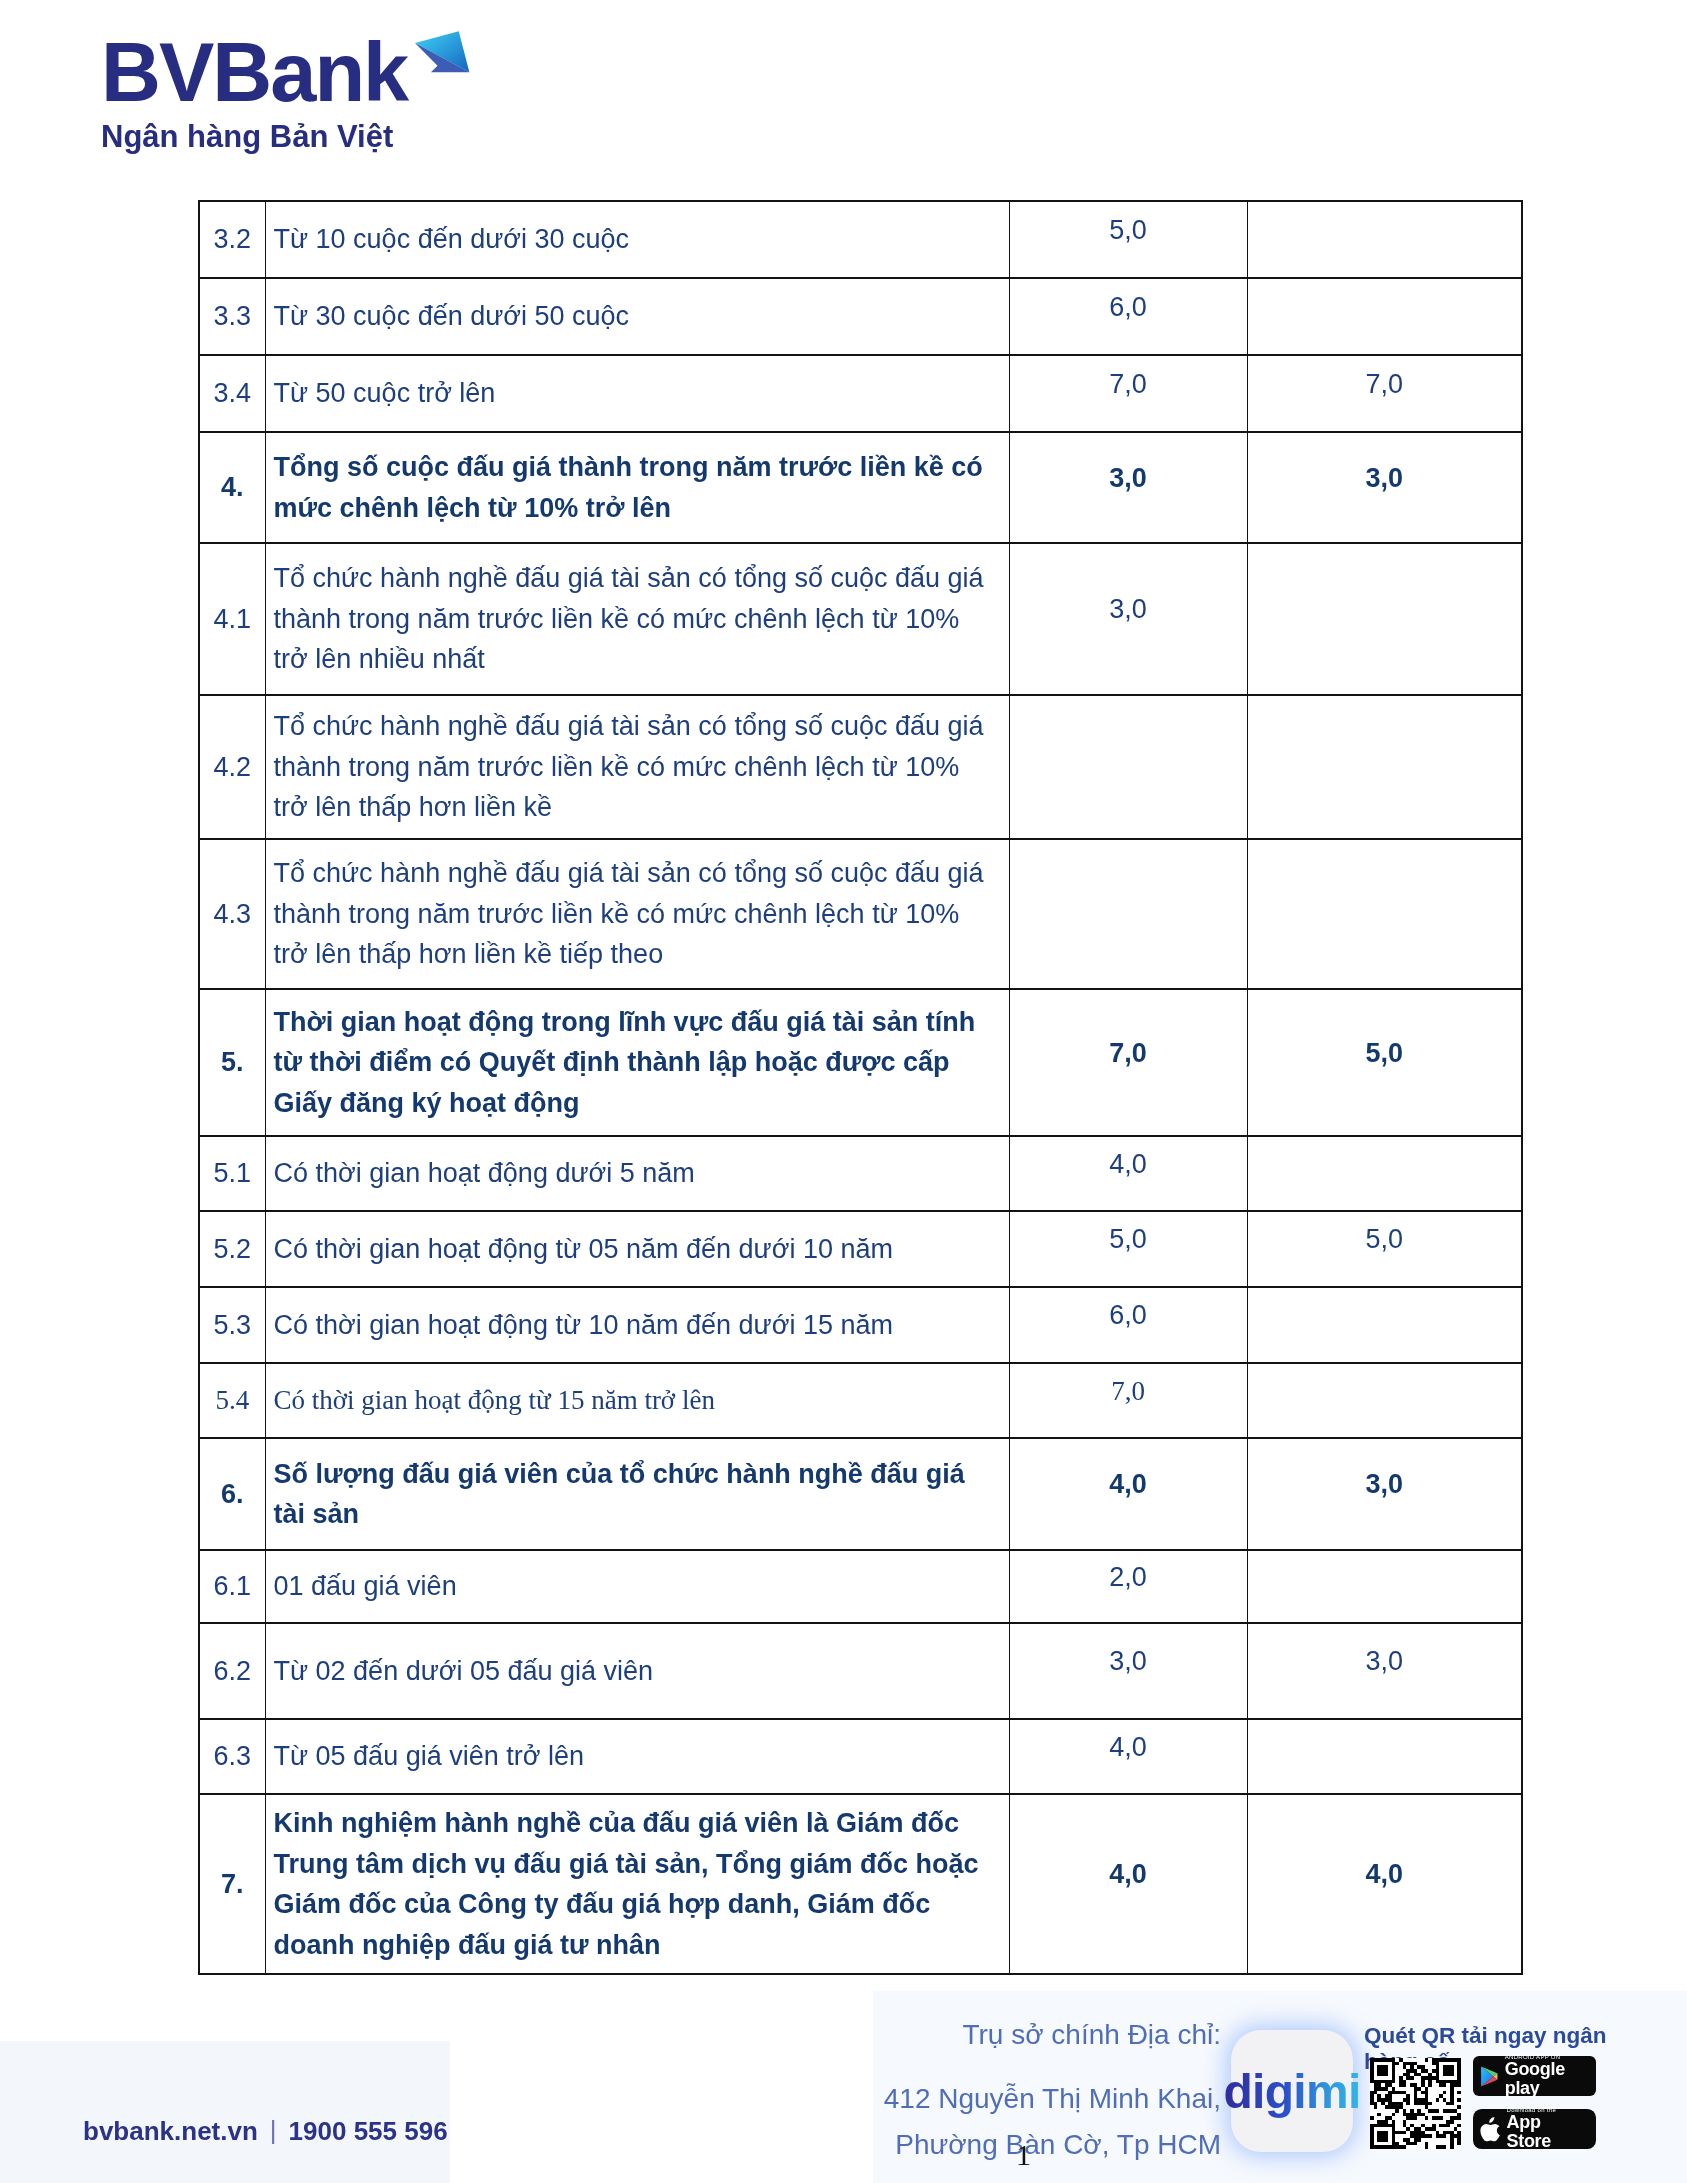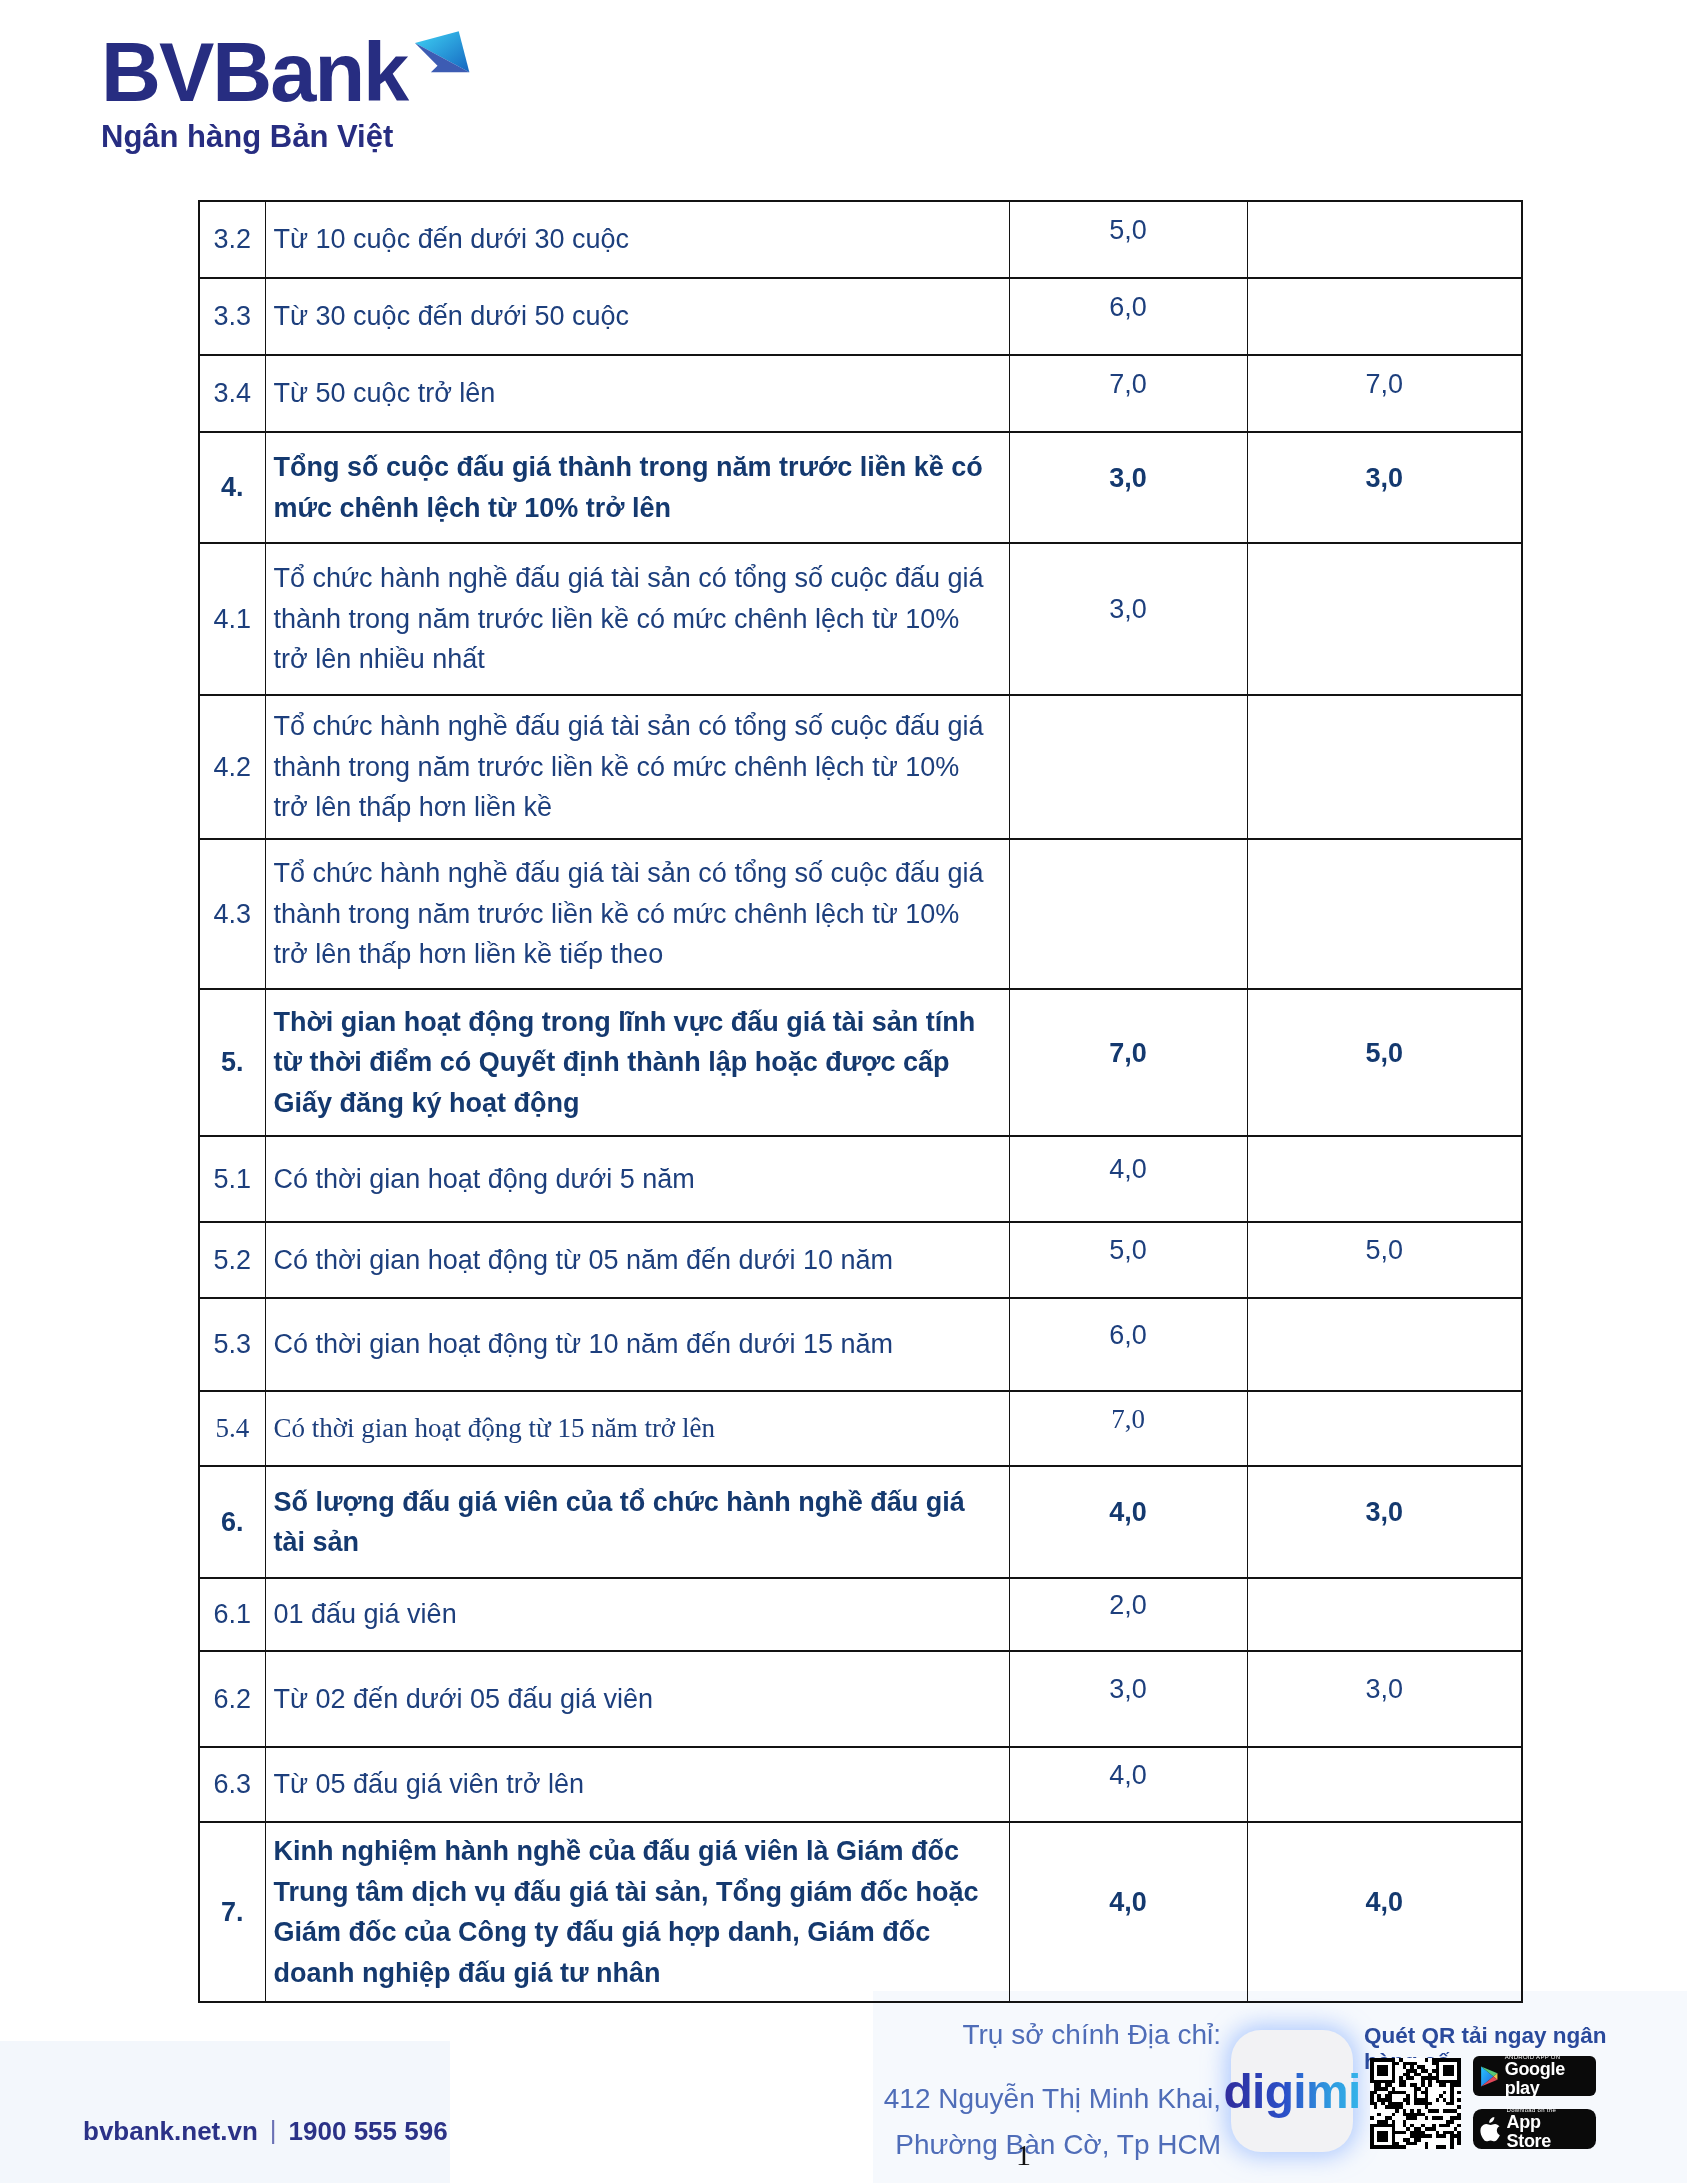--- a/index.html
+++ b/index.html
@@ -136,33 +136,33 @@
           <td class="c-crit">Tổ chức hành nghề đấu giá tài sản có tổng số cuộc đấu giá thành trong năm trước liền kề có mức chênh lệch từ 10% trở lên thấp hơn liền kề tiếp theo</td>
           <td class="c-score"><span></span></td>
           <td class="c-max"><span></span></td>
         </tr>
         <tr class="bold" style="height: 147px;">
           <td class="c-no">5.</td>
           <td class="c-crit">Thời gian hoạt động trong lĩnh vực đấu giá tài sản tính từ thời điểm có Quyết định thành lập hoặc được cấp Giấy đăng ký hoạt động</td>
           <td class="c-score"><span>7,0</span></td>
           <td class="c-max"><span>5,0</span></td>
         </tr>
-        <tr style="height: 86px; padding-left: 32px;">
+        <tr style="height: 75px; padding-left: 32px;">
           <td class="c-no">5.1</td>
           <td class="c-crit">Có thời gian hoạt động dưới 5 năm</td>
           <td class="c-score"><span>4,0</span></td>
           <td class="c-max"><span></span></td>
         </tr>
         <tr style="height: 76px;">
           <td class="c-no">5.2</td>
           <td class="c-crit">Có thời gian hoạt động từ 05 năm đến dưới 10 năm</td>
           <td class="c-score"><span>5,0</span></td>
           <td class="c-max"><span>5,0</span></td>
         </tr>
-        <tr style="height: 93px;">
+        <tr style="height: 76px;">
           <td class="c-no">5.3</td>
           <td class="c-crit">Có thời gian hoạt động từ 10 năm đến dưới 15 năm</td>
           <td class="c-score"><span>6,0</span></td>
           <td class="c-max"><span></span></td>
         </tr>
         <tr style="height: 75px; font-family: Liberation Serif, serif;">
           <td class="c-no">5.4</td>
           <td class="c-crit">Có thời gian hoạt động từ 15 năm trở lên</td>
           <td class="c-score"><span>7,0</span></td>
           <td class="c-max"><span></span></td>

